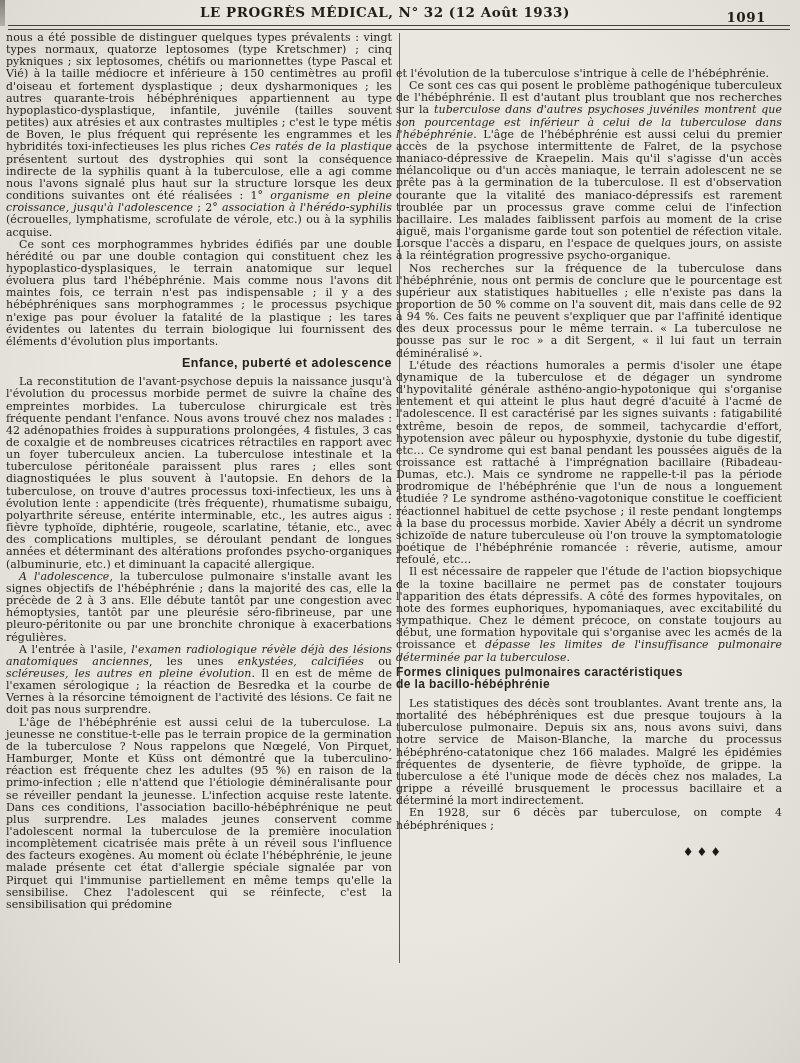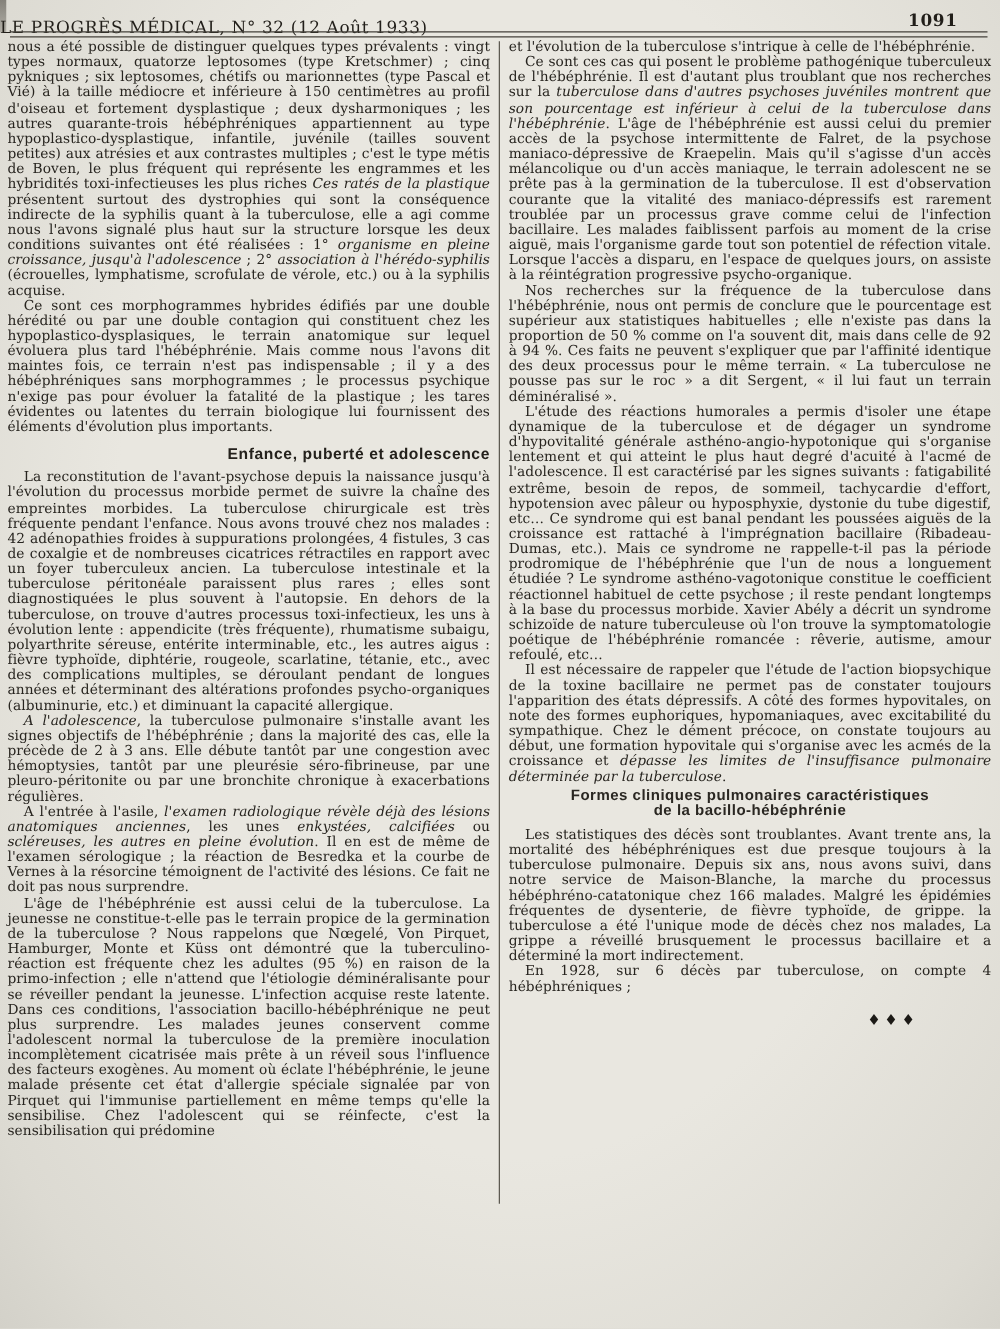--- a/index.html
+++ b/index.html
@@ -11,54 +11,54 @@
   }
   .page{
     position:relative;width:800px;height:1063px;
     background:radial-gradient(ellipse at 52% 42%, #e9e7e0 55%, #dcdad2 88%, #d3d1c9 100%);
   }
   .scan-mark{
     position:absolute;left:0;top:0;width:5px;height:26px;
     background:linear-gradient(#55524b,#9b988f);opacity:.65;
   }
   .header-title{
-    position:absolute;top:14px;left:0;width:770px;text-align:left;
-    font-weight:normal;font-size:13.5px;letter-spacing:.5px;color:#211e19;
+    position:absolute;top:4px;left:0;width:770px;text-align:center;
+    font-weight:bold;font-size:13.5px;letter-spacing:.5px;color:#211e19;
   }
   .page-number{
     position:absolute;top:9px;right:34px;
     font-weight:bold;font-size:13.5px;letter-spacing:.5px;color:#211e19;
   }
   .double-rule{
     position:absolute;top:25px;left:8px;width:782px;height:2.5px;
     border-top:1.7px solid #45423b;border-bottom:1px solid #45423b;
   }
   .column-divider{
     position:absolute;left:399px;top:33px;width:1px;height:930px;
     background:#5d5a51;
   }
   .col{
     position:absolute;top:32px;width:386px;
     text-align:justify;font-size:11px;line-height:12.15px;
     letter-spacing:.05px;
   }
   .col-left{left:6px;}
-  .col-right{left:407px;}
+  .col-right{left:396px;margin-top:36px;}
   .para{margin:0;}
   .para.indent{text-indent:13px;}
   .para i{font-style:italic;}
   .sec-heading{
     font-family:"Liberation Sans","DejaVu Sans",sans-serif;
     font-weight:bold;font-size:12.5px;letter-spacing:.5px;
     text-align:right;margin:9px 0 7px;color:#24211c;
   }
   .sub-heading{
     font-family:"Liberation Sans","DejaVu Sans",sans-serif;
     font-weight:bold;font-size:12px;letter-spacing:.4px;
-    text-align:center;margin:2px 0 8px;white-space:pre-line;color:#2a2722;
+    margin:2px 0 8px;white-space:pre-line;color:#2a2722;
   }
   .ornament{
     margin-top:14px;text-align:right;padding-right:58px;
     font-size:12px;letter-spacing:3px;color:#1c1a16;
   }
 </style>
 </head>
 <body>
 
 <div class="page">

